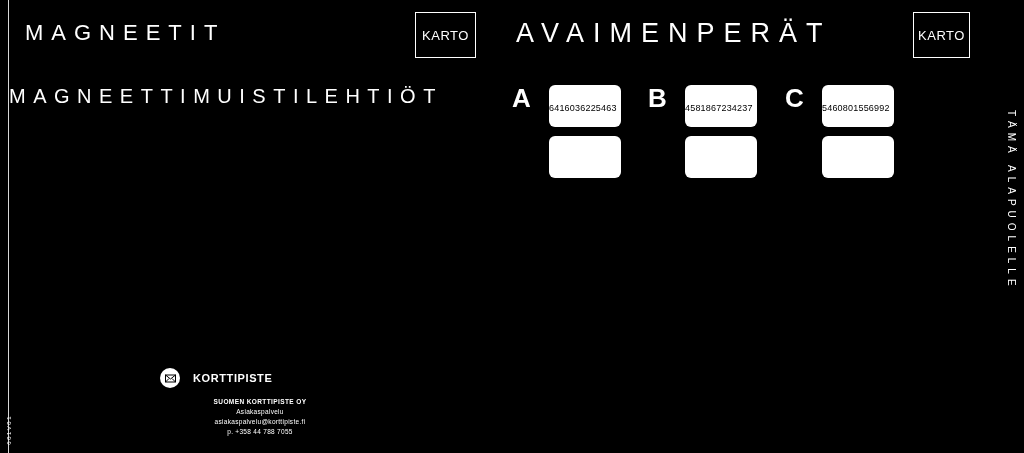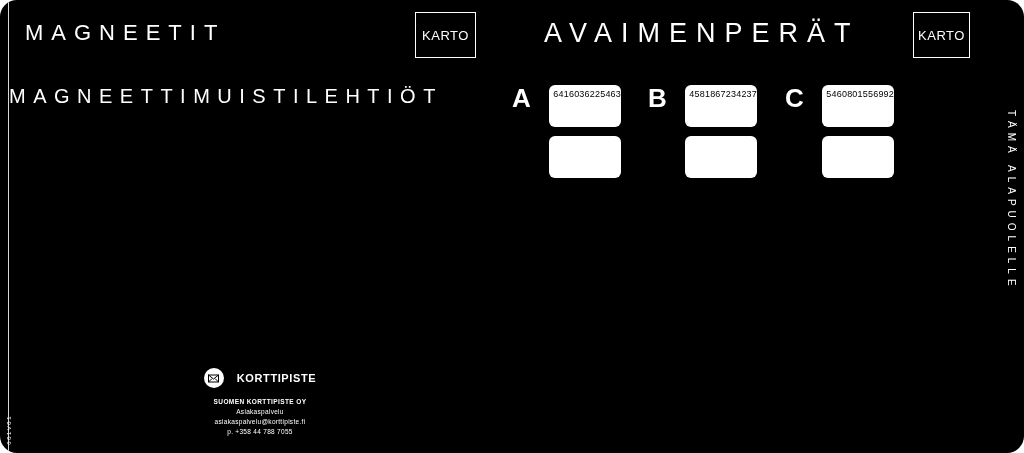--- a/index.html
+++ b/index.html
@@ -8,21 +8,20 @@
     background: #ffffff;
   }
   #page {
     position: relative;
     width: 1024px;
     height: 453px;
     background: #000000;
     overflow: hidden;
     font-family: "Liberation Sans", sans-serif;
     color: #ffffff;
-    border-radius: 17px;
   }
 
   
   .left-rule {
     position: absolute;
     left: 8px;
     top: 0;
     width: 1px;
     height: 453px;
     background: #ffffff;
@@ -42,21 +41,21 @@
     font-size: 22px;
     letter-spacing: 8px;
   }
   #h-muistilehtiot {
     left: 9px;
     top: 85px;
     font-size: 20px;
     letter-spacing: 7.5px;
   }
   #h-avaimenperat {
-    left: 544px;
+    left: 516px;
     top: 18px;
     font-size: 27px;
     letter-spacing: 9px;
   }
 
   
   .karto-box {
     position: absolute;
     border: 1px solid #ffffff;
     background: #000000;
@@ -94,25 +93,25 @@
     left: 37px;
     width: 72px;
     height: 42px;
     background: #ffffff;
     border-radius: 6px;
   }
   .label-card.top { top: 7px; }
   .label-card.bottom { top: 58px; }
   .label-card .code {
     display: block;
-    text-align: right;
+    text-align: left;
     color: #000000;
     font-size: 9px;
     letter-spacing: 0.2px;
-    padding-top: 4px;
+    padding-top: 18px;
     font-family: "Liberation Sans", sans-serif;
   }
 
   
   #side-text {
     position: absolute;
     right: 7px;
     top: 110px;
     font-size: 10px;
     letter-spacing: 5px;
@@ -139,21 +138,20 @@
   #footer {
     position: absolute;
     left: 160px;
     top: 368px;
     width: 200px;
     text-align: center;
   }
   #logo-row {
     display: flex;
     align-items: center;
-    justify-content: center;
     gap: 13px;
   }
   #logo-mark {
     width: 20px;
     height: 20px;
     border-radius: 50%;
     background: #ffffff;
     display: flex;
     align-items: center;
     justify-content: center;

